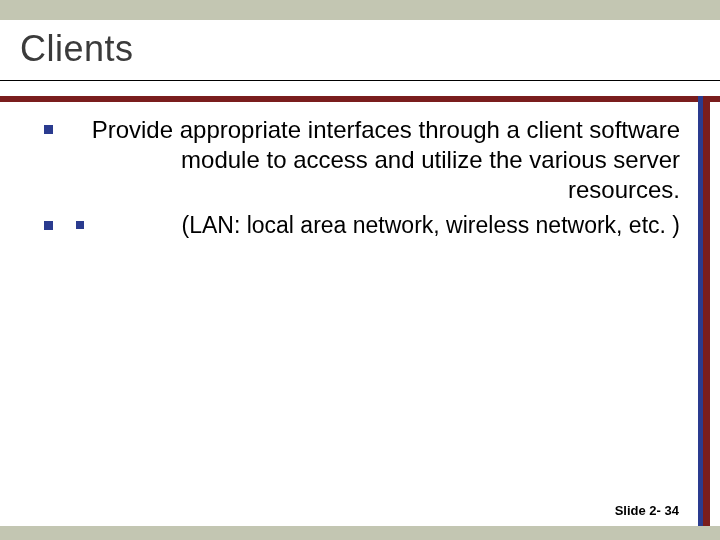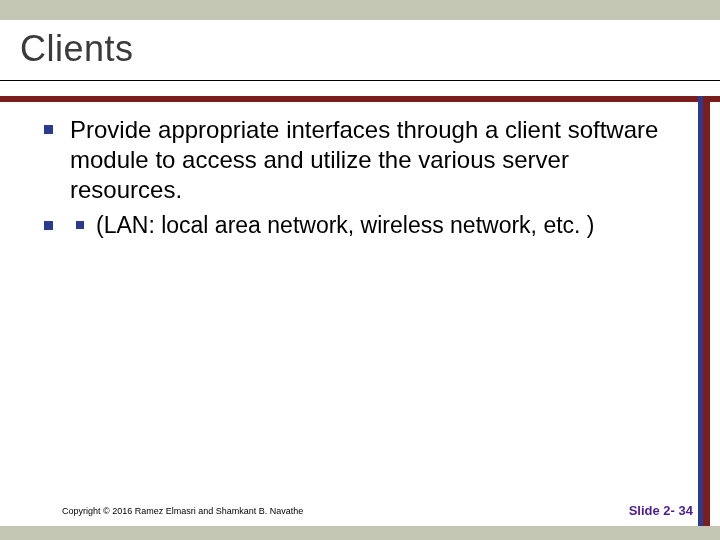--- a/index.html
+++ b/index.html
@@ -70,20 +70,21 @@
   .bullets {
     list-style: none;
   }
   .bullets > li {
     position: relative;
     padding-left: 30px;
     font-size: 24px;
     line-height: 1.25;
     color: #000;
     margin-bottom: 6px;
+    text-align: right;
   }
   .bullets > li::before {
     content: "";
     position: absolute;
     left: 4px;
     top: 10px;
     width: 9px;
     height: 9px;
     background: #2a3b8f;
   }
@@ -109,25 +110,25 @@
   }
   .copyright {
     position: absolute;
     left: 62px;
     bottom: 24px;
     font-size: 9px;
     color: #000;
   }
   .slidenum {
     position: absolute;
-    right: 27px;
+    right: 41px;
     bottom: 22px;
     font-size: 13px;
     font-weight: bold;
-    color: #4c1d95;
+    color: #000000;
   }
 </style>
 </head>
 <body>
 
 <div class="slide">
   <div class="topband"></div>
   <div class="title">Clients</div>
   <div class="rule"></div>
   <div class="accentbar"></div>
@@ -142,16 +143,15 @@
       <li>
         <ul class="sub">
           <li>
             <span>(LAN: local area network, wireless network, etc. )</span>
           </li>
         </ul>
       </li>
     </ul>
   </div>
 
-  <div class="copyright">Copyright © 2016 Ramez Elmasri and Shamkant B. Navathe</div>
   <div class="slidenum">Slide 2- 34</div>
   <div class="footerbar"></div>
 </div>
 
 </body></html>

